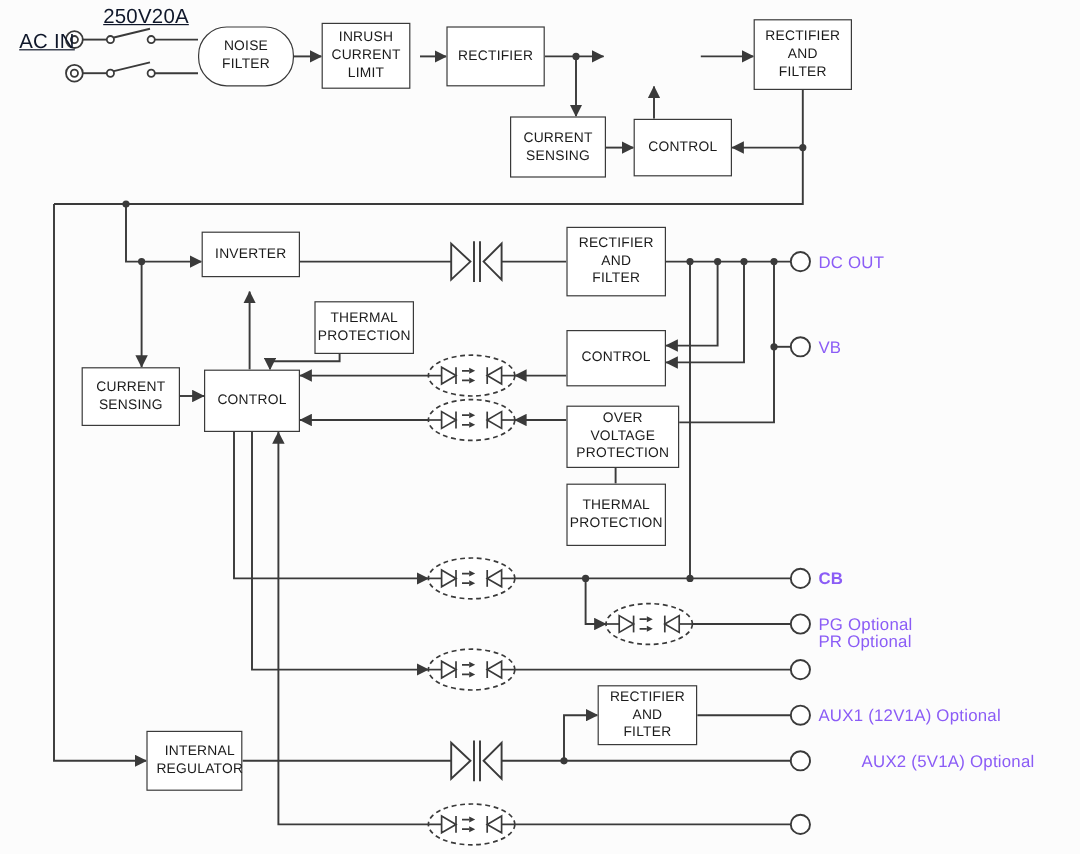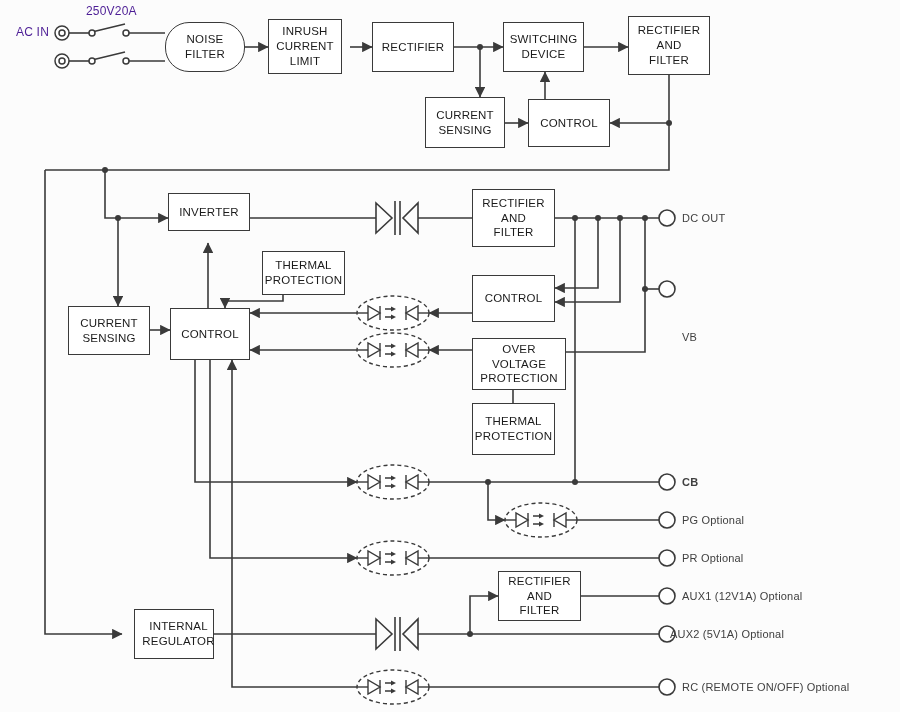--- a/index.html
+++ b/index.html
@@ -8,24 +8,24 @@
     font-family:"Liberation Sans","DejaVu Sans",sans-serif;overflow:hidden;
   }
   #wires{position:absolute;left:0;top:0;}
   .box{
     position:absolute;display:flex;align-items:center;justify-content:center;
     background:#ffffff;border:1.6px solid #3a3a3a;box-sizing:border-box;
     font-size:11.5px;line-height:1.28;color:#1b1b1b;text-align:center;
     white-space:pre-line;letter-spacing:.2px;padding:2px;
   }
   .tlabel{
-    position:absolute;font-size:11px;line-height:16px;height:16px;color:#404040;
+    position:absolute;font-size:14px;line-height:16px;height:16px;color:#8b5cf6;
     white-space:nowrap;letter-spacing:.2px;
   }
-  .flabel{position:absolute;font-size:12px;color:#4c1d95;white-space:nowrap;letter-spacing:.2px;}
+  .flabel{position:absolute;font-size:17px;color:#0f172a;white-space:nowrap;letter-spacing:.2px;text-decoration:underline;}
 </style>
 </head>
 <body>
 
 <div id="stage">
 
   <svg id="wires" width="900" height="712" viewBox="0 0 900 712">
     <defs>
       <marker id="ah" viewBox="0 0 10 10" refX="9.5" refY="5" markerWidth="6.5" markerHeight="6.5" orient="auto-start-reverse">
         <path d="M0,0 L10,5 L0,10 Z" fill="#3a3a3a"></path>
@@ -156,22 +156,20 @@
 
   <div class="flabel" style="left:16px;top:25px;">AC IN</div>
   <div class="flabel" style="left:86px;top:4px;">250V20A</div>
 
   <div class="box" style="left:165px;top:22px;width:80px;height:50px;border-radius:24px;">NOISE
 FILTER</div>
   <div class="box" style="left:268px;top:19px;width:74px;height:55px;">INRUSH
 CURRENT
 LIMIT</div>
   <div class="box" style="left:372px;top:22px;width:82px;height:50px;">RECTIFIER</div>
-  <div class="box" style="left:503px;top:22px;width:81px;height:50px;">SWITCHING
-DEVICE</div>
   <div class="box" style="left:628px;top:16px;width:82px;height:59px;">RECTIFIER
 AND
 FILTER</div>
   <div class="box" style="left:425px;top:97px;width:80px;height:51px;">CURRENT
 SENSING</div>
   <div class="box" style="left:528px;top:99px;width:82px;height:48px;">CONTROL</div>
   <div class="box" style="left:168px;top:193px;width:82px;height:38px;">INVERTER</div>
   <div class="box" style="left:472px;top:189px;width:83px;height:58px;">RECTIFIER
 AND
 FILTER</div>
@@ -182,25 +180,24 @@
 SENSING</div>
   <div class="box" style="left:170px;top:308px;width:80px;height:52px;">CONTROL</div>
   <div class="box" style="left:472px;top:338px;width:94px;height:52px;">OVER
 VOLTAGE
 PROTECTION</div>
   <div class="box" style="left:472px;top:403px;width:83px;height:52px;">THERMAL
 PROTECTION</div>
   <div class="box" style="left:498px;top:571px;width:83px;height:50px;">RECTIFIER
 AND
 FILTER</div>
-  <div class="box" style="left:134px;top:609px;width:80px;height:50px;padding-left:11px;">INTERNAL
+  <div class="box" style="left:122px;top:609px;width:80px;height:50px;padding-left:11px;">INTERNAL
 REGULATOR</div>
 
   <div class="tlabel" style="left:682px;top:210px;">DC OUT</div>
-  <div class="tlabel" style="left:682px;top:281px;margin-top:48px;">VB</div>
+  <div class="tlabel" style="left:682px;top:281px;">VB</div>
   <div class="tlabel" style="left:682px;top:474px;font-weight:bold;">CB</div>
   <div class="tlabel" style="left:682px;top:512px;">PG Optional</div>
-  <div class="tlabel" style="left:682px;top:550px;">PR Optional</div>
+  <div class="tlabel" style="left:682px;top:526px;">PR Optional</div>
   <div class="tlabel" style="left:682px;top:588px;">AUX1 (12V1A) Optional</div>
-  <div class="tlabel" style="left:670px;top:626px;">AUX2 (5V1A) Optional</div>
-  <div class="tlabel" style="left:682px;top:679px;">RC (REMOTE ON/OFF) Optional</div>
+  <div class="tlabel" style="left:718px;top:626px;">AUX2 (5V1A) Optional</div>
 
 </div>
 
 </body></html>

